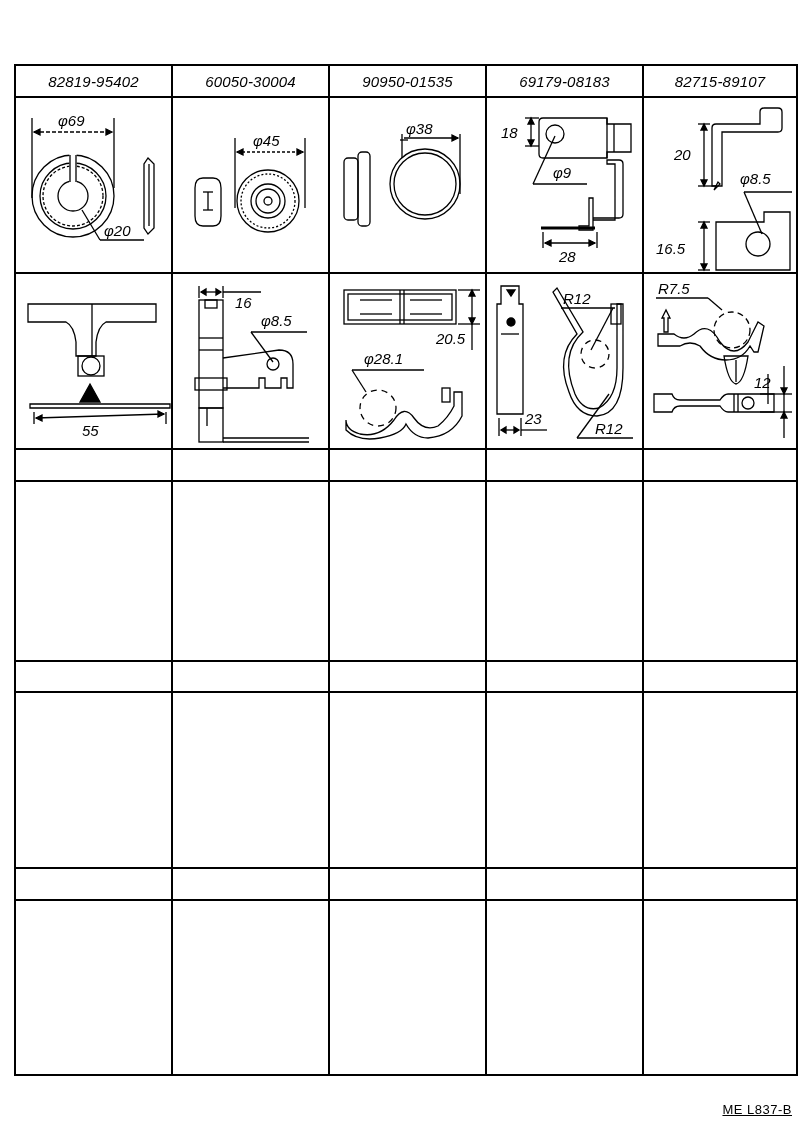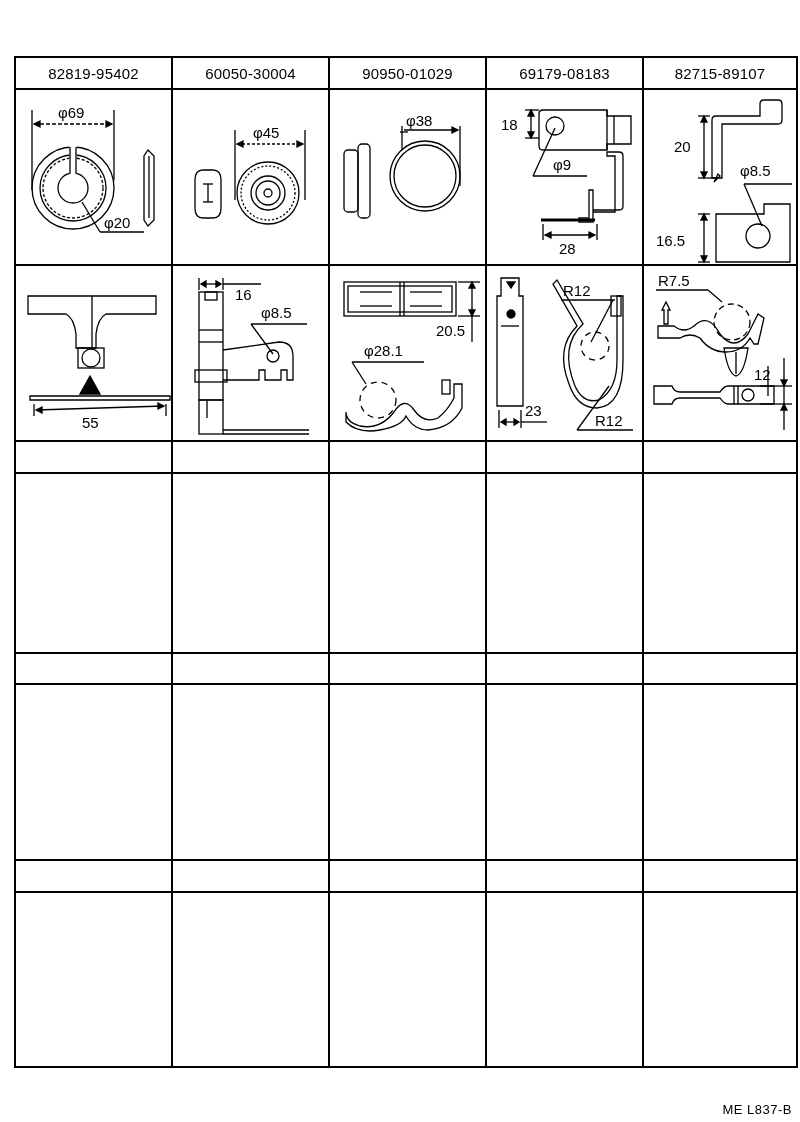--- a/index.html
+++ b/index.html
@@ -1,40 +1,40 @@
 <!DOCTYPE html>
 <html><head>
 <meta charset="utf-8">
 <style>
   html, body { margin:0; padding:0; background:#ffffff; }
   body { width:800px; height:1122px; position:relative; overflow:hidden;
          font-family:"Liberation Sans", "DejaVu Sans", sans-serif; color:#000; }
-  .grid { position:absolute; left:14px; top:56px; width:784px; }
+  .grid { position:absolute; left:14px; top:64px; width:784px;font-style:italic; }
   .row { display:flex; }
   .cell { box-sizing:border-box; border-left:2px solid #000; border-top:2px solid #000;
           width:157px; position:relative; }
   .cell:last-child { border-right:2px solid #000; width:156px; }
   .hdr { height:32px; display:flex; align-items:center; justify-content:center;
          font-size:15px; letter-spacing:0.2px; }
   .hdr.small { font-size:13.5px; }
   .body { height:176px; }
   .grid .row:last-child .cell { border-bottom:2px solid #000; }
   .cell svg { position:absolute; left:0; top:0; }
-  .footer { position:absolute; right:8px; top:1102px; font-size:13px; letter-spacing:0.5px; }
+  .footer { position:absolute; right:8px; top:1102px; font-size:13px; letter-spacing:0.5px;text-decoration:underline; }
   .dim { font-family:"Liberation Sans", sans-serif; font-size:15px; }
 </style>
 </head>
 <body>
 
 <div class="grid">
 
   <div class="row">
     <div class="cell hdr">82819-95402</div>
     <div class="cell hdr">60050-30004</div>
-    <div class="cell hdr">90950-01029</div>
+    <div class="cell hdr">90950-01535</div>
     <div class="cell hdr">69179-08183</div>
     <div class="cell hdr">82715-89107</div>
   </div>
 
   <div class="row">
     <div class="cell body">
       <svg width="155" height="174" viewBox="0 0 155 174" fill="none" stroke="#000" stroke-width="1.3">
         <line x1="16" y1="20" x2="16" y2="100"></line>
           <line x1="98" y1="20" x2="98" y2="90"></line>
         <line x1="18" y1="34" x2="96" y2="34" stroke-dasharray="4,2"></line>

